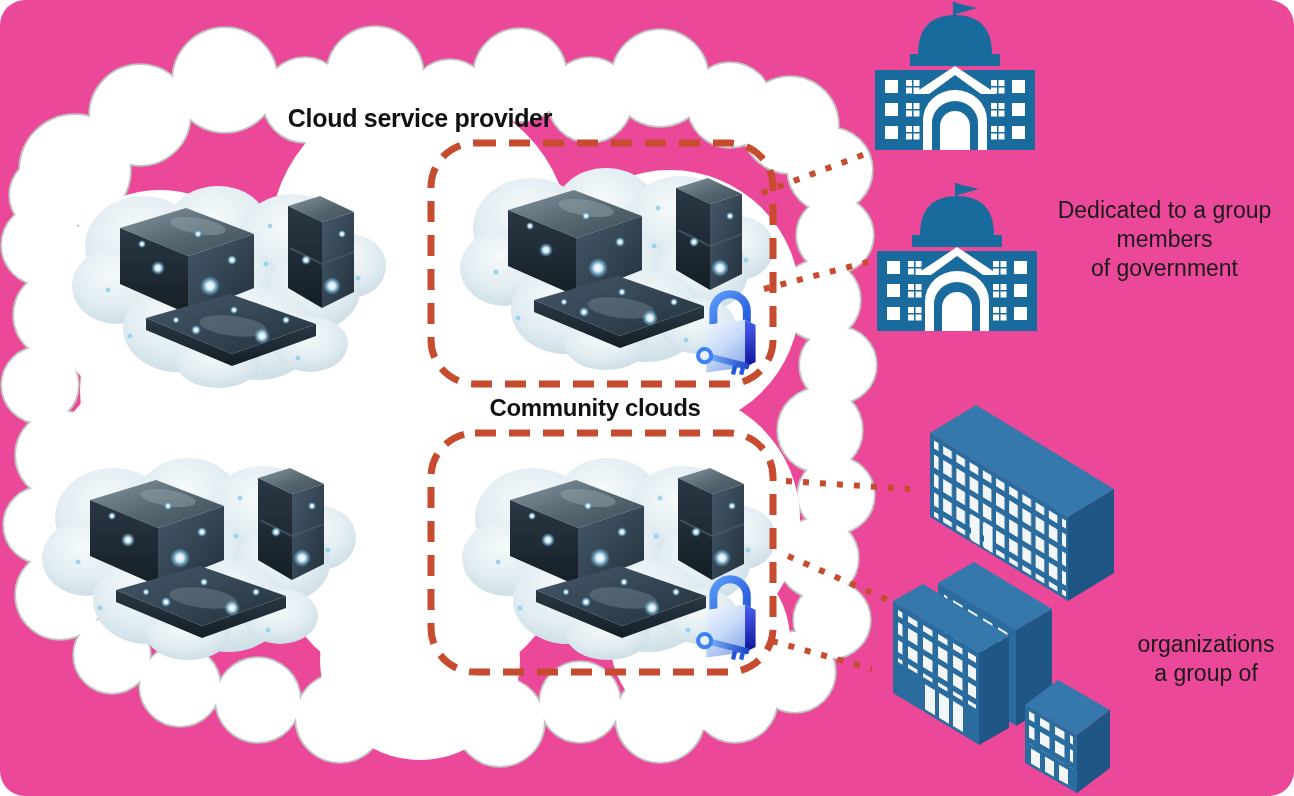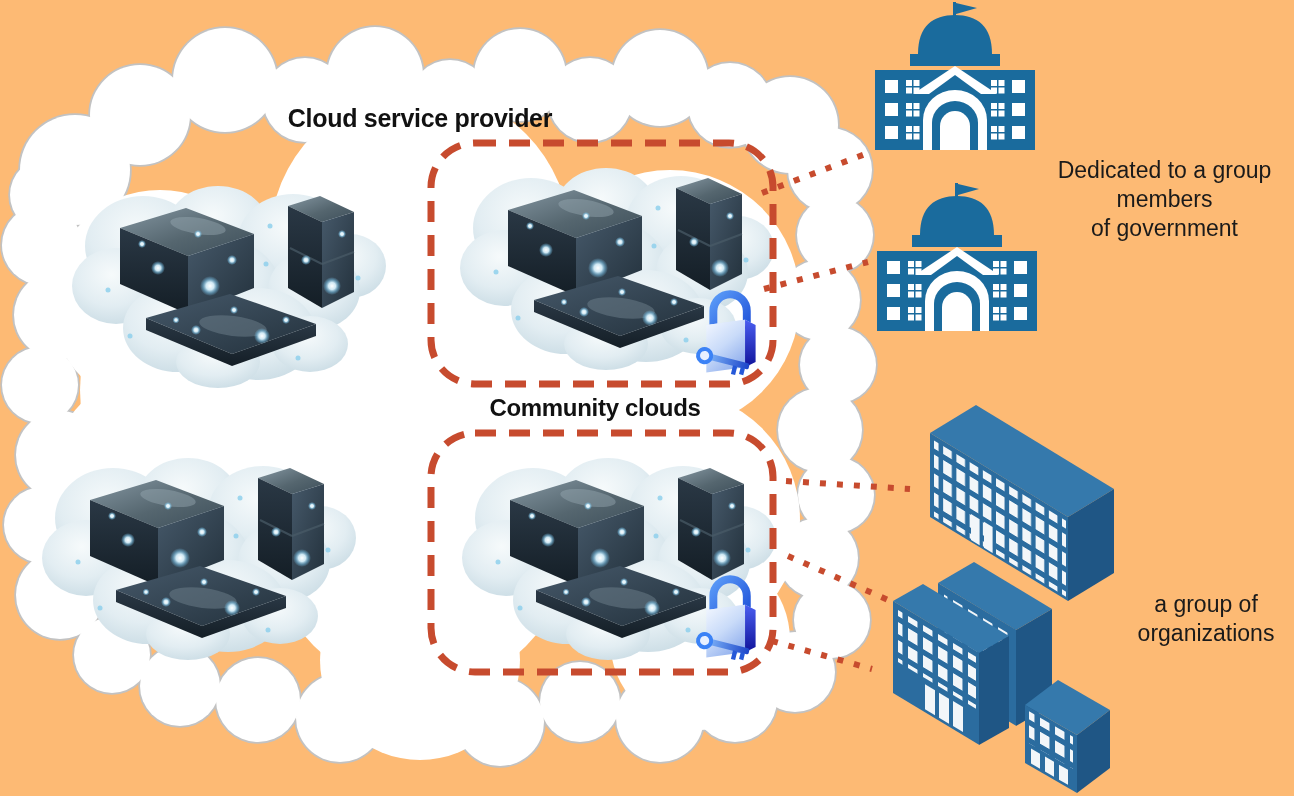--- a/index.html
+++ b/index.html
@@ -1,42 +1,44 @@
 <!DOCTYPE html>
 <html><head>
 <meta charset="utf-8">
 <style>
   * { margin: 0; padding: 0; box-sizing: border-box; }
   html, body { background: #ffffff; }
   #stage {
     position: relative;
     width: 1294px;
     height: 796px;
-    background: #fdba74;
+    background: #ec4899;
     overflow: hidden;
     font-family: "Liberation Sans", "DejaVu Sans", sans-serif;
+    border-radius: 25px;
   }
   #diagram-svg { position: absolute; left: 0; top: 0; }
   .label {
     position: absolute;
     color: #111111;
     text-align: center;
   }
   .label-bold {
     font-weight: bold;
     font-size: 25px;
     letter-spacing: -0.3px;
   }
   .caption {
     position: absolute;
     color: #1a1a1a;
     font-size: 23px;
     line-height: 29px;
     text-align: center;
     font-weight: normal;
+    margin-top: 40px;
   }
 </style>
 </head>
 <body>
 
 <div id="stage">
 
 <svg id="diagram-svg" width="1294" height="796" viewBox="0 0 1294 796">
   <defs>
     <radialGradient id="puffGrad" cx="45%" cy="35%" r="75%">
@@ -347,17 +349,17 @@
 
 <div class="label label-bold" style="left:460px; top:394px; width:270px; font-size:24px;">Community clouds</div>
 
 <div class="caption" style="left:1035px; top:156px; width:259px;">
   <div>Dedicated to a group</div>
   <div>members</div>
   <div>of government</div>
 </div>
 
 <div class="caption" style="left:1118px; top:590px; width:176px;">
+  <div>organizations</div>
   <div>a group of</div>
-  <div>organizations</div>
 </div>
 
 </div>
 
 </body></html>

